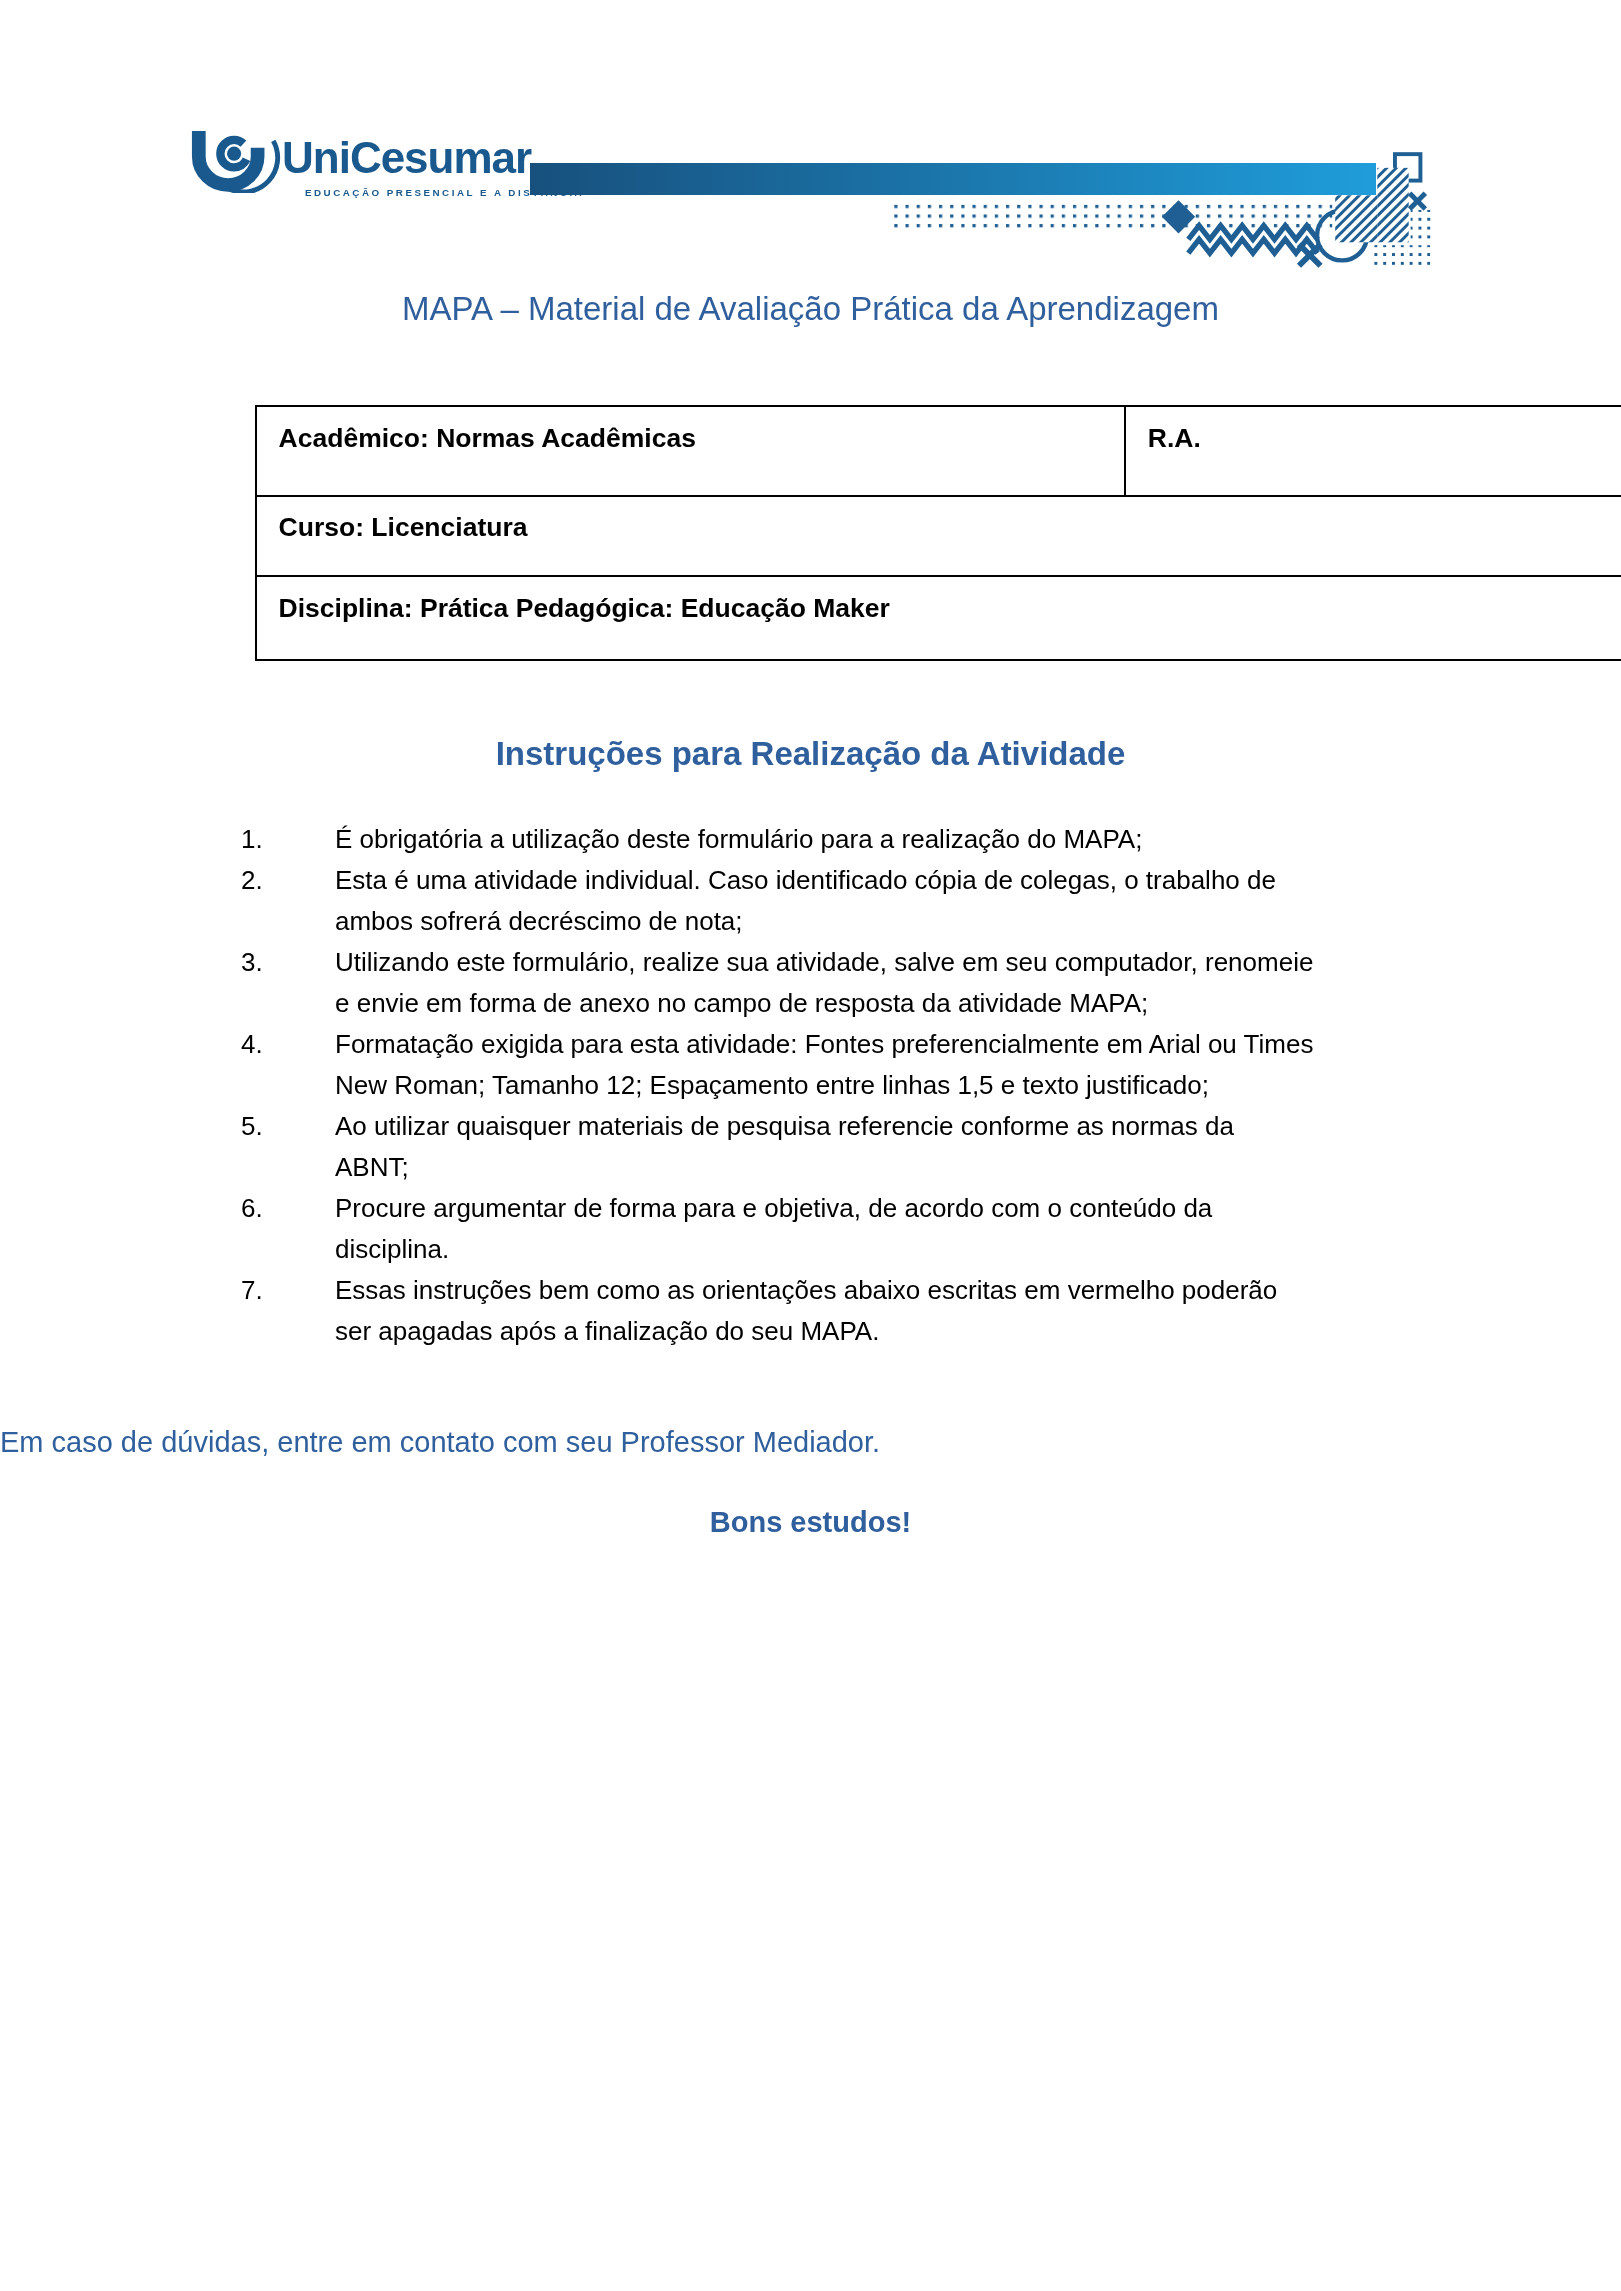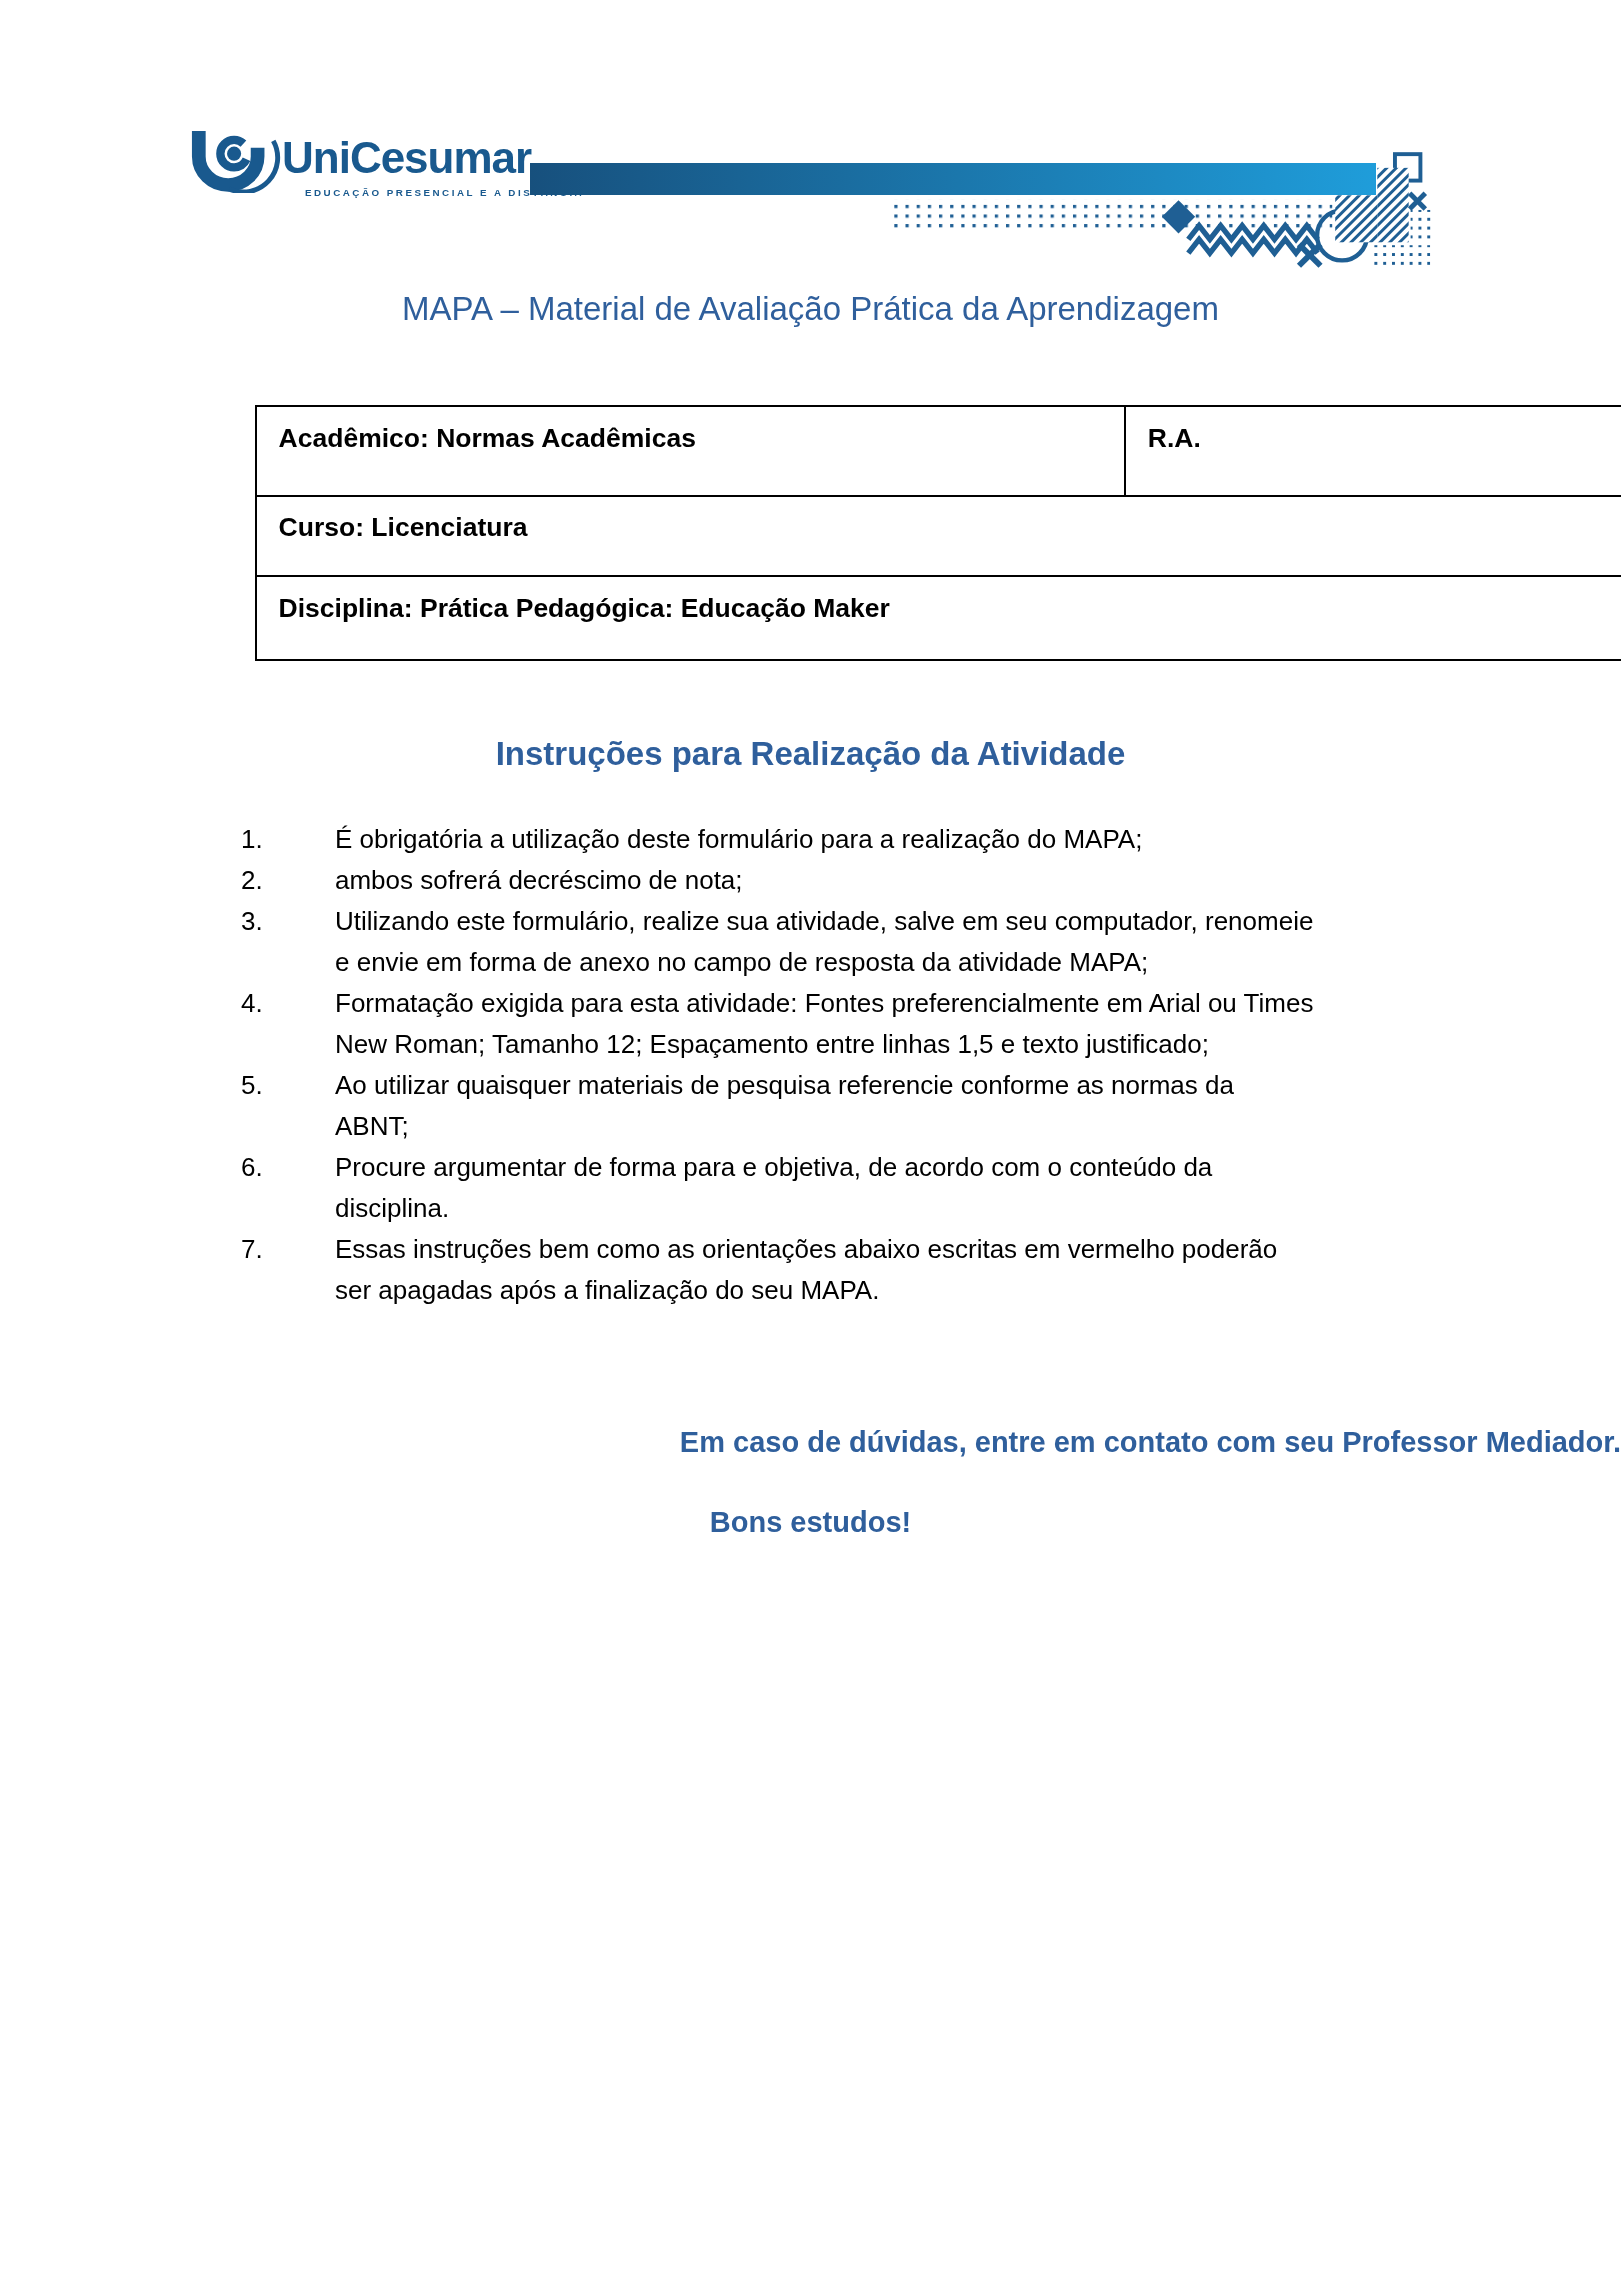--- a/index.html
+++ b/index.html
@@ -73,21 +73,21 @@
     counter-increment:itm;
   }
   ol.instructions li::before{
     content:counter(itm) ".";
     position:absolute;left:0;top:0;
   }
   .instr-line{display:block;margin-left:41px;}
   
   .note-contact{
     position:absolute;left:0;top:1426px;width:100%;
-    text-align:right;font-size:29px;font-weight:bold;
+    text-align:left;font-size:29px;font-weight:normal;
     color:var(--heading-blue,#2F5F9C);
   }
   .note-farewell{
     position:absolute;left:0;top:1506px;width:100%;
     text-align:center;font-size:29px;font-weight:bold;
     color:var(--heading-blue,#2F5F9C);
   }
 </style>
 </head>
 <body>
@@ -162,20 +162,21 @@
     </table>
   </div>
 
   <div class="instr-heading">Instruções para Realização da Atividade</div>
 
   <ol class="instructions">
     <li>
       <span class="instr-line">É obrigatória a utilização deste formulário para a realização do MAPA;</span>
     </li>
     <li>
+      <span class="instr-line">Esta é uma atividade individual. Caso identificado cópia de colegas, o trabalho de</span>
       <span class="instr-line">ambos sofrerá decréscimo de nota;</span>
     </li>
     <li>
       <span class="instr-line">Utilizando este formulário, realize sua atividade, salve em seu computador, renomeie</span>
       <span class="instr-line">e envie em forma de anexo no campo de resposta da atividade MAPA;</span>
     </li>
     <li>
       <span class="instr-line">Formatação exigida para esta atividade: Fontes preferencialmente em Arial ou Times</span>
       <span class="instr-line">New Roman; Tamanho 12; Espaçamento entre linhas 1,5 e texto justificado;</span>
     </li>

